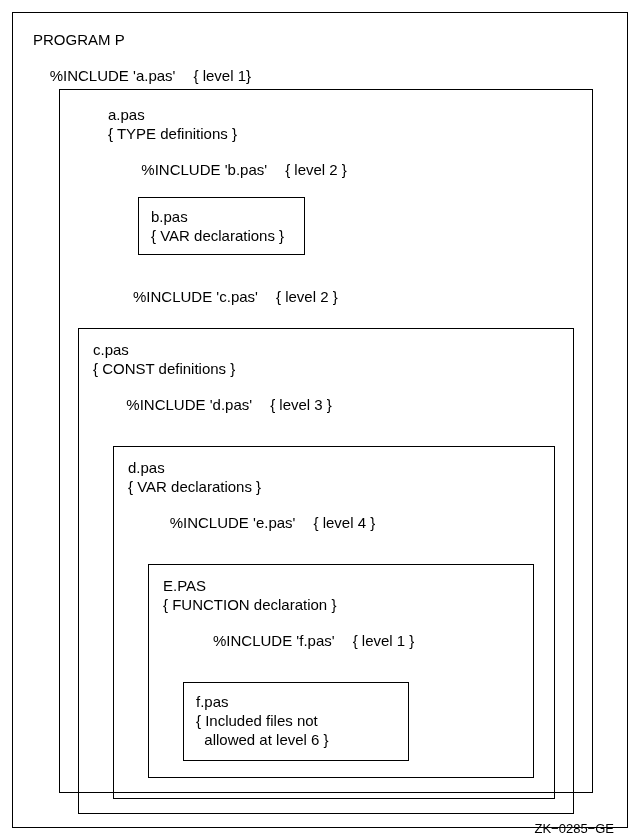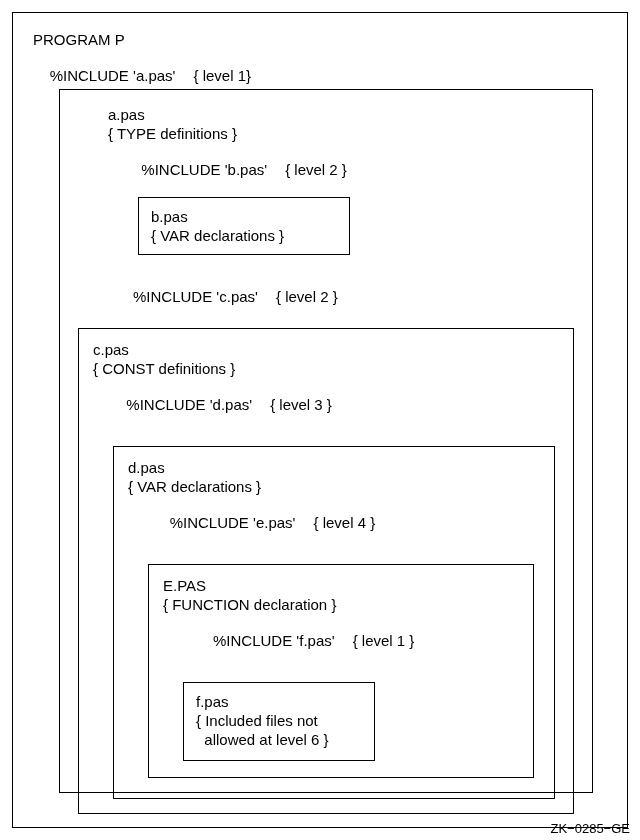--- a/index.html
+++ b/index.html
@@ -42,21 +42,21 @@
     left: 46px;
     right: 34px;
     bottom: 34px;
     border: 1px solid #000;
     box-sizing: border-box;
     padding: 14px 18px;
   }
   .indent1 { margin-left: 30px; }
   .indent2 { margin-left: 30px; }
   .small-box {
-    width: 212px;
+    width: 167px;
     border: 1px solid #000;
     padding: 8px 12px;
     box-sizing: border-box;
   }
   .gap { height: 14px; }
   .box-c {
     margin-top: 6px;
     margin-left: 0;
   }
   .box-d {
@@ -65,26 +65,26 @@
     padding-bottom: 20px;
   }
   .box-e {
     margin-left: 20px;
     margin-right: 6px;
     padding-bottom: 16px;
   }
   .box-f {
     margin-left: 20px;
     margin-right: 28px;
-    width: 192px;
+    width: 226px;
     padding: 8px 12px 10px 12px;
   }
   .figid {
     position: absolute;
-    right: 10px;
+    right: 26px;
     bottom: 4px;
     font-size: 13px;
   }
   .lvl { display: inline; }
   .sp { display: inline-block; width: 18px; }
 </style>
 </head>
 <body>
 
 <div class="outer">

